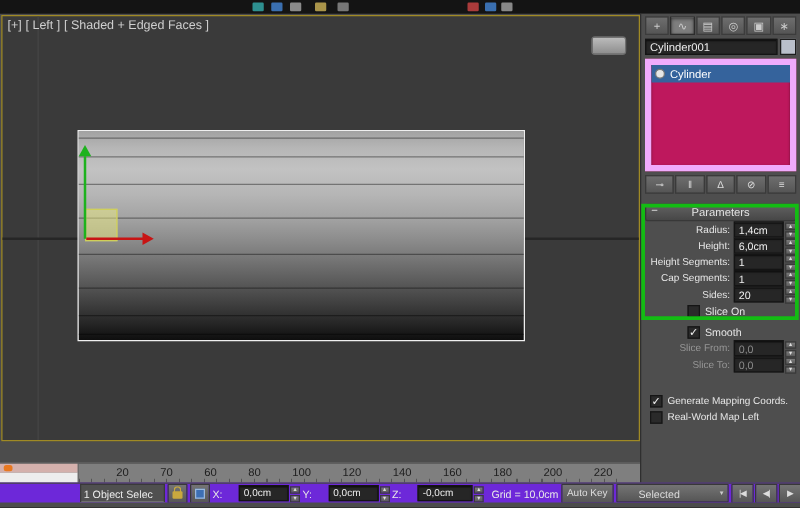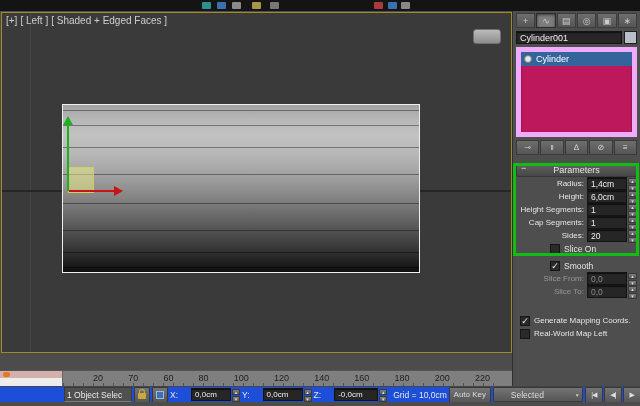--- a/index.html
+++ b/index.html
@@ -92,21 +92,21 @@
         font-size:5px;line-height:4px;color:#ddd;display:flex;align-items:center;justify-content:center;}
   .cb-row{display:flex;align-items:center;height:13px;gap:4px;font-size:8.5px;color:#e6e6e6;}
   .cb{width:10px;height:10px;flex:none;background:#2a2a2a;border:1px solid #151515;
       box-sizing:border-box;text-align:center;font-size:9px;line-height:8px;color:#eee;}
   .cb.checked::after{content:"✓";}
   .indent34{padding-left:34px;}
   .indent4{padding-left:4px;font-size:8px;white-space:nowrap;overflow:hidden;}
   .disabled .param-label{color:#979797;}
   .disabled .param-field{color:#8a8a8a;}
   
-  .status-bar{position:absolute;left:0;top:386px;width:640px;height:16px;background:#1d4ed8;
+  .status-bar{position:absolute;left:0;top:386px;width:640px;height:16px;background:#6d28d9;
               border-top:1px solid #454545;display:flex;align-items:center;gap:2px;
               padding:0 2px;box-sizing:border-box;font-size:9px;overflow:hidden;}
   .prompt-field{margin-left:62px;width:62px;height:13px;flex:none;background:#505050;
                 border:1px solid #3a3a3a;border-bottom-color:#7a7a7a;color:#ececec;
                 display:flex;align-items:center;padding:0 2px;font-size:8.5px;white-space:nowrap;overflow:hidden;}
   .sb-btn{height:14px;flex:none;background:linear-gradient(#747474,#565656);border:1px solid #383838;
           color:#ddd;display:flex;align-items:center;justify-content:center;border-radius:1px;}
   .lock-btn{width:14px;}
   .lock{position:relative;width:8px;height:6px;background:#c9a93e;border-radius:1px;margin-top:3px;}
   .lock::before{content:"";position:absolute;top:-4px;left:1px;width:4px;height:4px;

